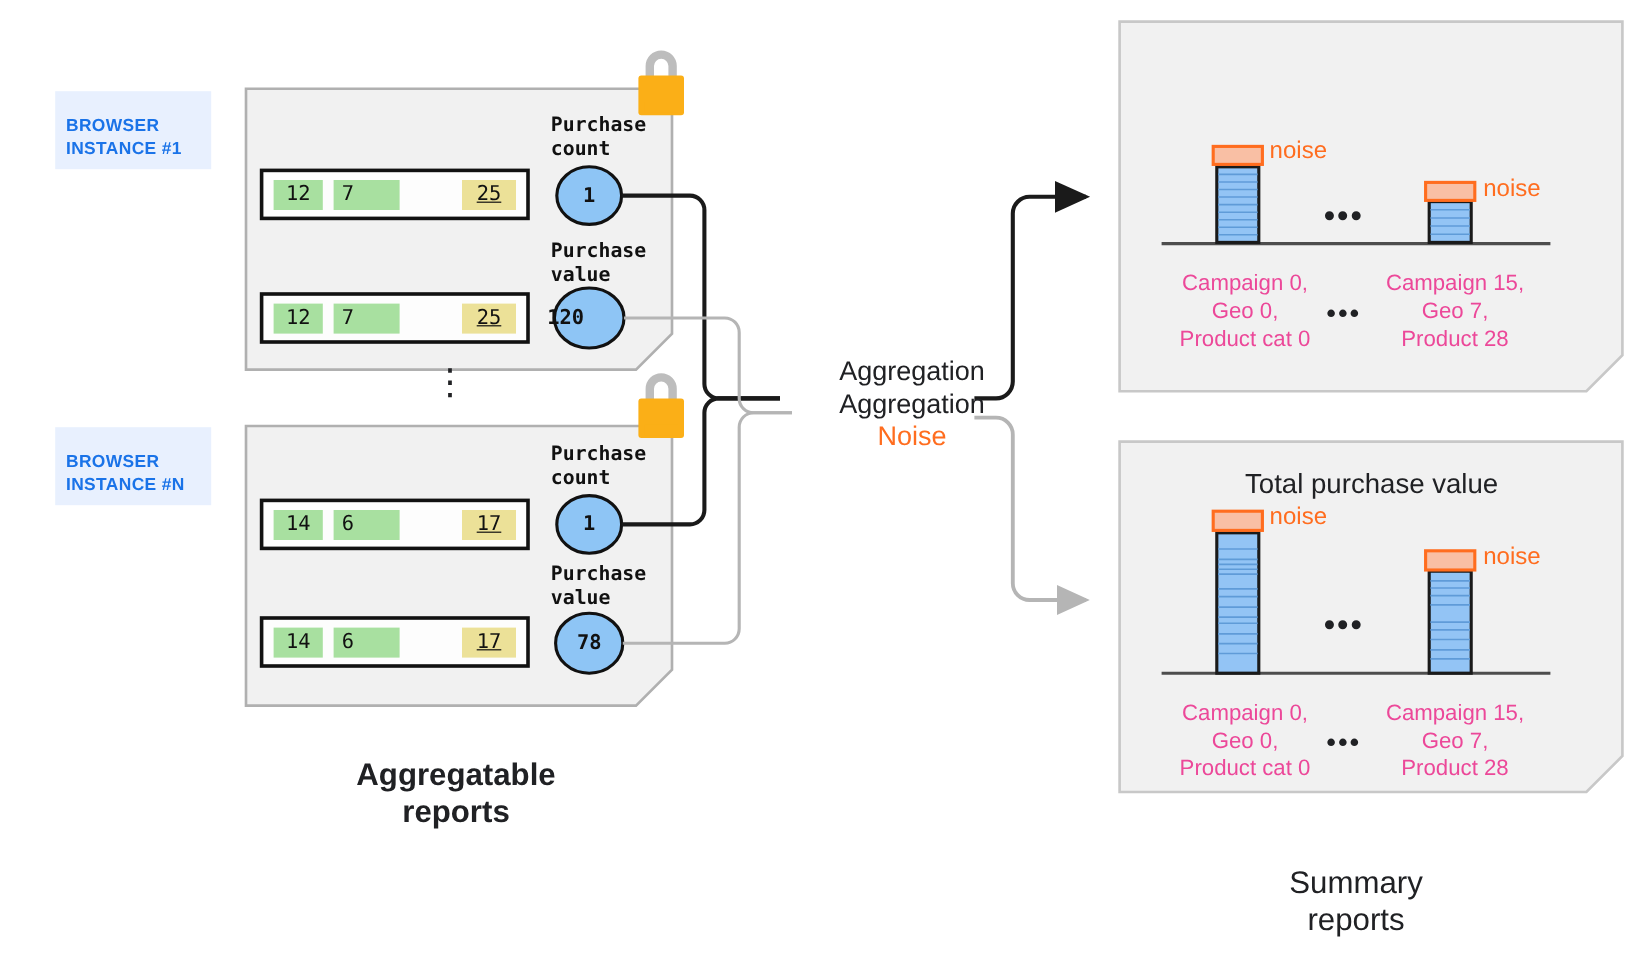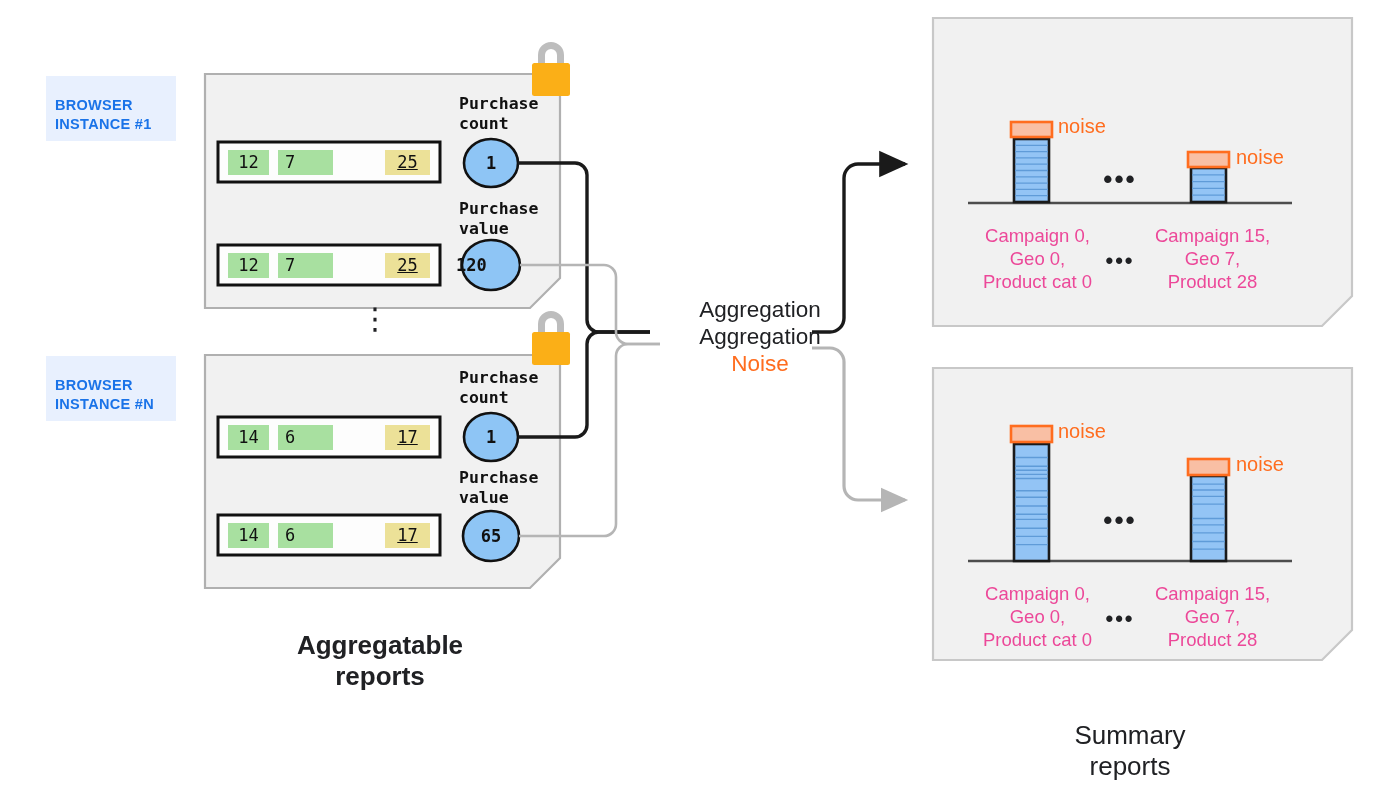--- a/index.html
+++ b/index.html
@@ -202,21 +202,21 @@
 value</div>
 
   <div class="lbl mono-lbl" style="left:459px;top:368px;">Purchase
 count</div>
   <div class="lbl mono-lbl" style="left:459px;top:468px;">Purchase
 value</div>
 
   <div class="lbl circle-num" style="left:464px;top:153px;width:54px;text-align:center;">1</div>
   <div class="lbl circle-num" style="left:456px;top:255px;width:58px;text-align:left;">120</div>
   <div class="lbl circle-num" style="left:464px;top:427px;width:54px;text-align:center;">1</div>
-  <div class="lbl circle-num" style="left:462px;top:526px;width:58px;text-align:center;">65</div>
+  <div class="lbl circle-num" style="left:462px;top:526px;width:58px;text-align:center;">78</div>
 
   <div class="lbl chip-num" style="left:228px;top:152px;width:41px;text-align:center;">12</div>
   <div class="lbl chip-num" style="left:278px;top:152px;width:24px;text-align:center;">7</div>
   <div class="lbl chip-num" style="left:385px;top:152px;width:45px;text-align:center;text-decoration:underline;">25</div>
 
   <div class="lbl chip-num" style="left:228px;top:255px;width:41px;text-align:center;">12</div>
   <div class="lbl chip-num" style="left:278px;top:255px;width:24px;text-align:center;">7</div>
   <div class="lbl chip-num" style="left:385px;top:255px;width:45px;text-align:center;text-decoration:underline;">25</div>
 
   <div class="lbl chip-num" style="left:228px;top:427px;width:41px;text-align:center;">14</div>
@@ -242,20 +242,21 @@
   <div class="lbl noise-lbl" style="left:1236px;top:146px;">noise</div>
   <div class="lbl ell" style="left:1095px;top:164px;width:50px;text-align:center;">•••</div>
   <div class="lbl axis-lbl" style="left:960px;top:224px;width:155px;">Campaign 0,
 Geo 0,
 Product cat 0</div>
   <div class="lbl axis-lbl" style="left:1135px;top:224px;width:155px;">Campaign 15,
 Geo 7,
 Product 28</div>
   <div class="lbl ell" style="left:1097px;top:248px;width:46px;text-align:center;font-size:22px;">•••</div>
 
+  <div class="lbl chart-title" style="left:973px;top:390px;width:340px;">Total purchase value</div>
   <div class="lbl noise-lbl" style="left:1058px;top:420px;">noise</div>
   <div class="lbl noise-lbl" style="left:1236px;top:453px;">noise</div>
   <div class="lbl ell" style="left:1095px;top:505px;width:50px;text-align:center;">•••</div>
   <div class="lbl axis-lbl" style="left:960px;top:582px;width:155px;">Campaign 0,
 Geo 0,
 Product cat 0</div>
   <div class="lbl axis-lbl" style="left:1135px;top:582px;width:155px;">Campaign 15,
 Geo 7,
 Product 28</div>
   <div class="lbl ell" style="left:1097px;top:606px;width:46px;text-align:center;font-size:22px;">•••</div>

